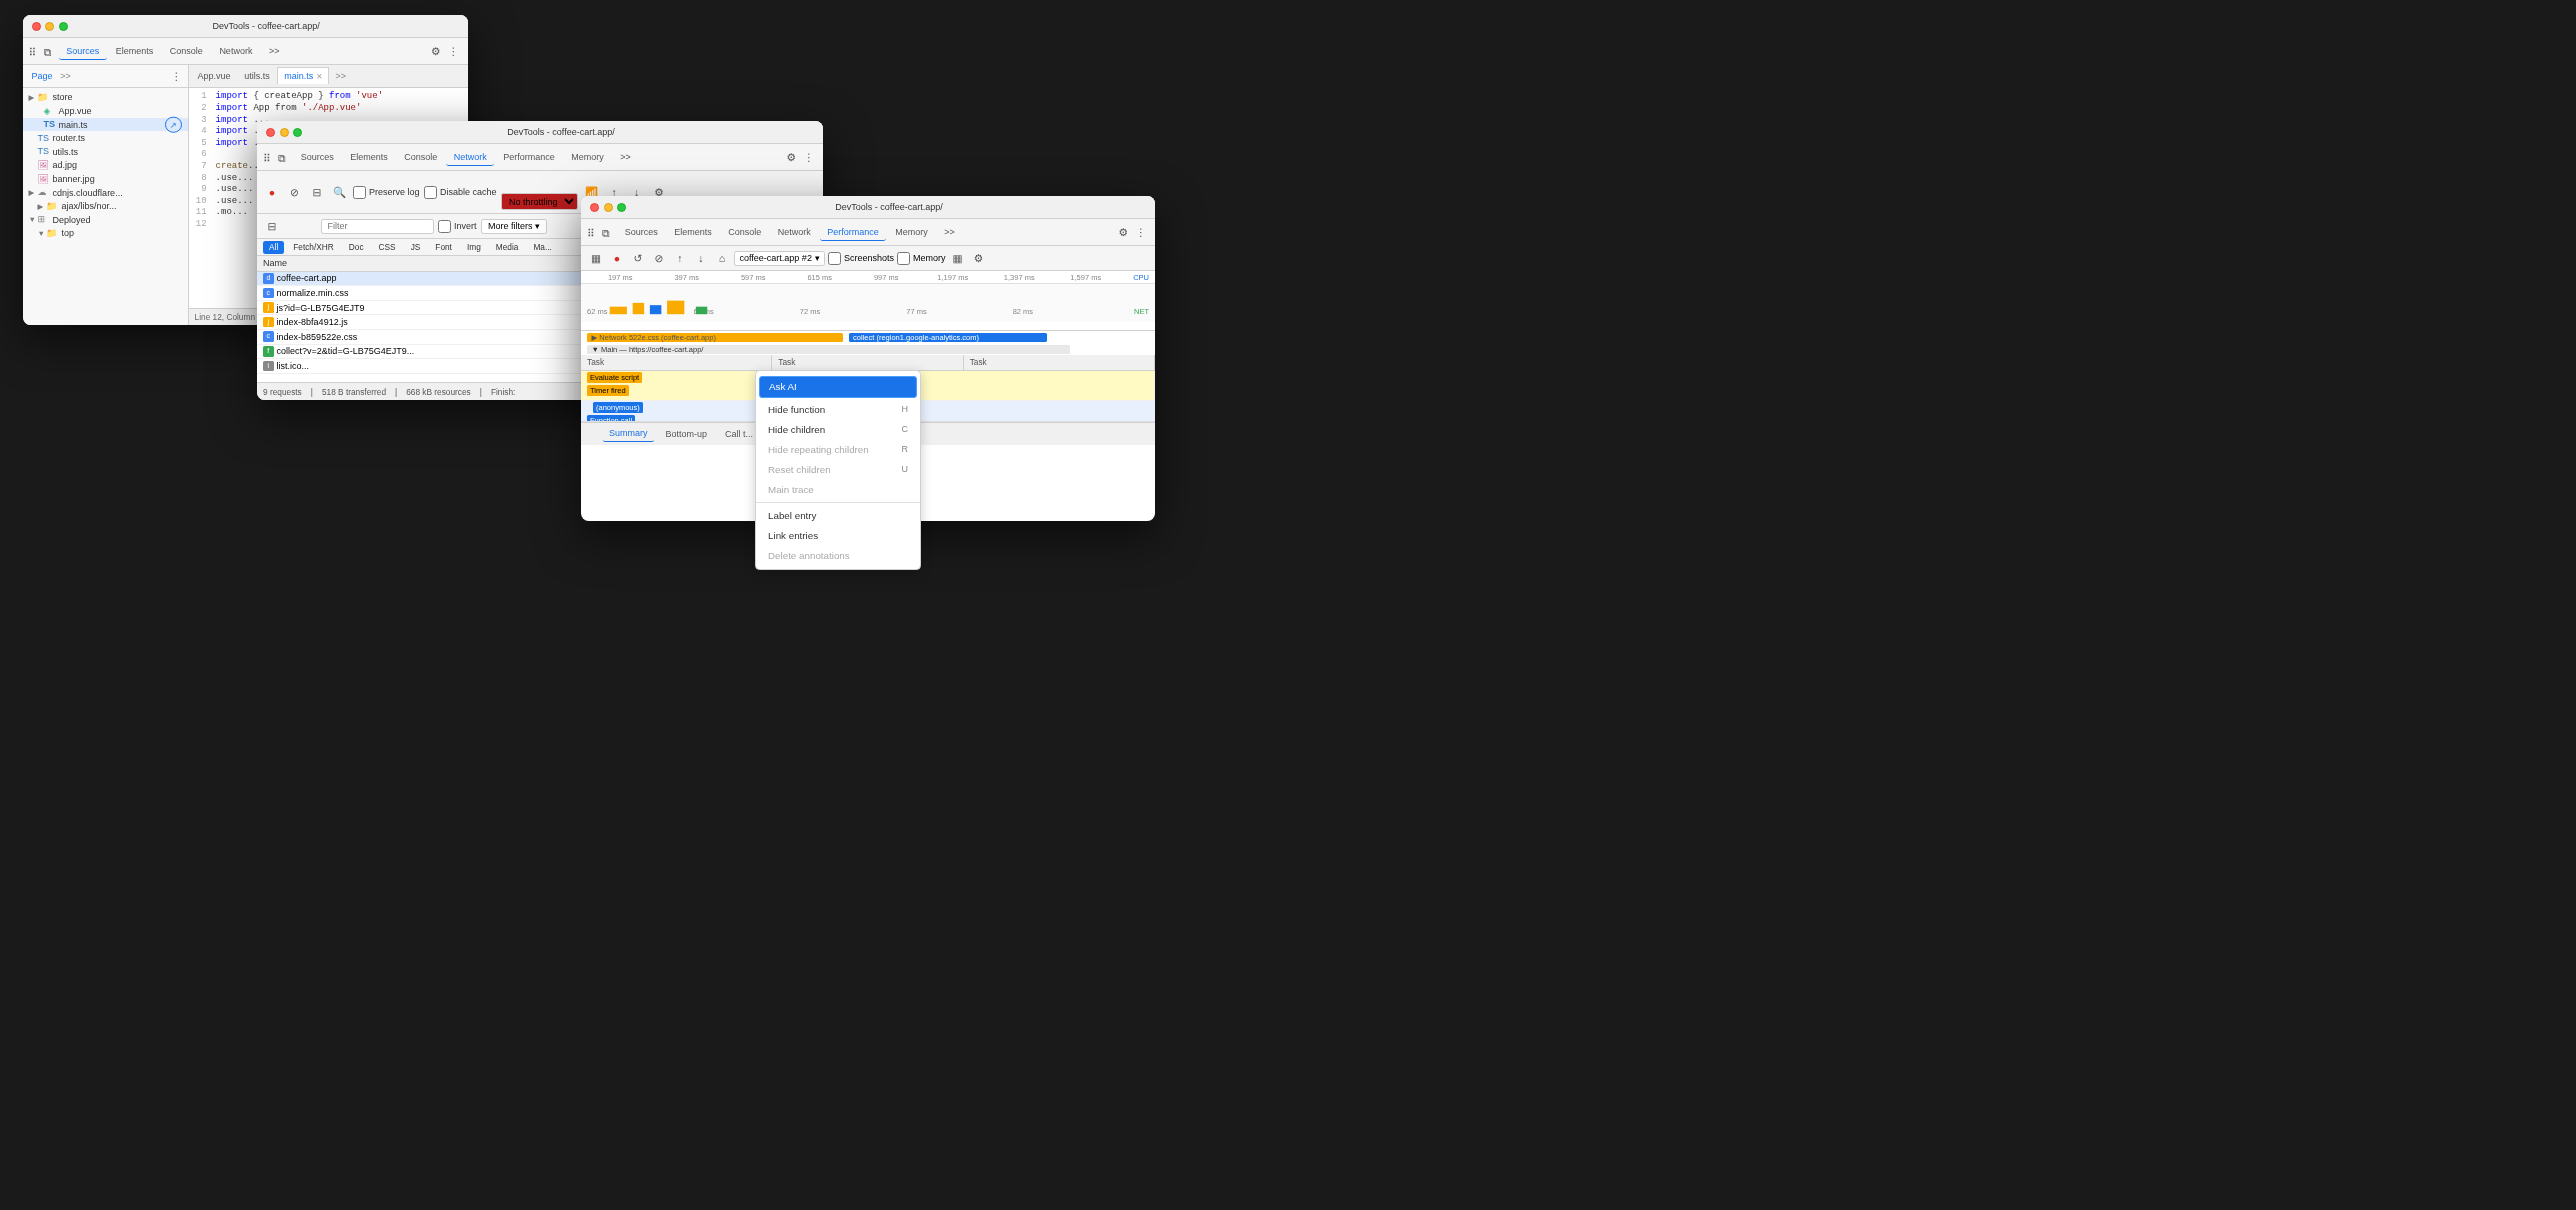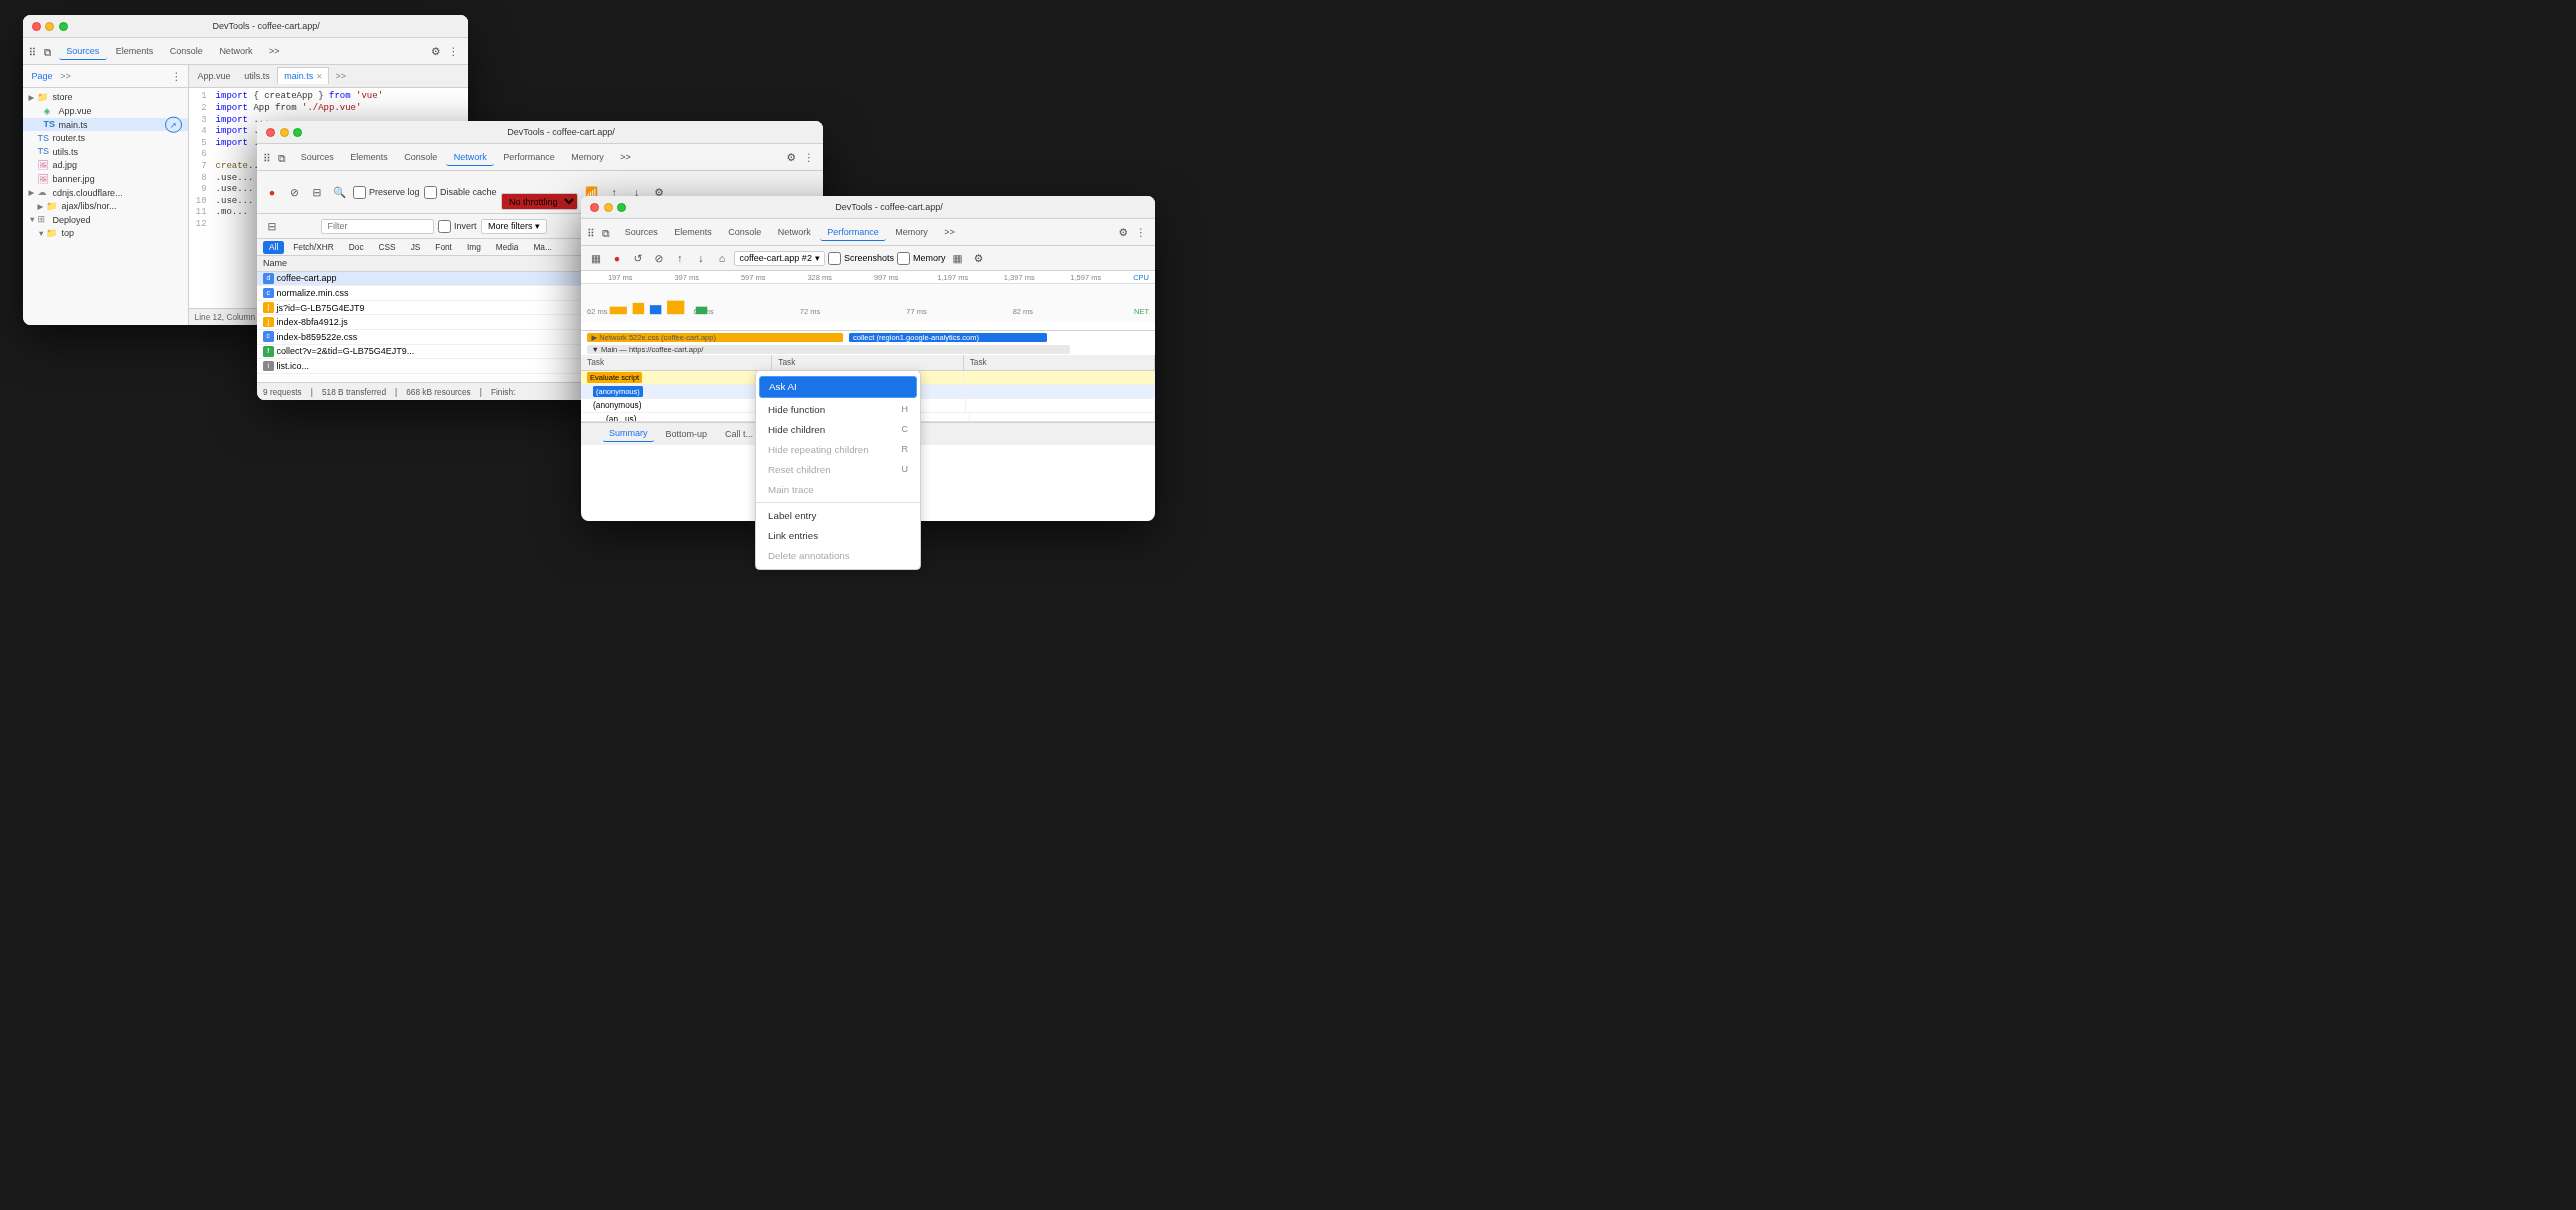--- a/index.html
+++ b/index.html
@@ -556,20 +556,21 @@
     .call-col {
       padding: 2.3px 6px;
       flex: 1;
       border-right: 0.8px solid #d0d0d0;
     }
 
     .call-row {
       display: flex;
       font-size: 8.3px;
       border-bottom: 0.8px solid #f0f0f0;
+      flex-direction: column;
     }
     .call-row.highlighted-row { background: #fff9c4; }
     .call-row.highlighted-row2 { background: #e8f0fe; }
 
     .call-cell {
       padding: 1.5px 6px;
       flex: 1;
       border-right: 0.8px solid #f0f0f0;
       white-space: nowrap;
       overflow: hidden;
@@ -970,21 +971,21 @@
     </label>
     <div class="icon-btn">▦</div>
     <div class="icon-btn">⚙</div>
   </div>
 
   <div class="perf-timeline">
     <div class="timeline-ruler">
       <div class="timeline-mark">197 ms</div>
       <div class="timeline-mark">397 ms</div>
       <div class="timeline-mark">597 ms</div>
-      <div class="timeline-mark">328 ms</div>
+      <div class="timeline-mark">615 ms</div>
       <div class="timeline-mark">997 ms</div>
       <div class="timeline-mark">1,197 ms</div>
       <div class="timeline-mark">1,397 ms</div>
       <div class="timeline-mark">1,597 ms</div>
       <div style="width:30px;text-align:right;font-size:7.5px;color:#1a73e8;">CPU</div>
     </div>
     <div class="timeline-chart">
 
       <svg width="100%" height="34" style="position:absolute; left:0; top:0;" viewBox="0 0 760 45">
         <rect x="5%" y="30" width="3%" height="10" fill="#f9ab00"></rect>

